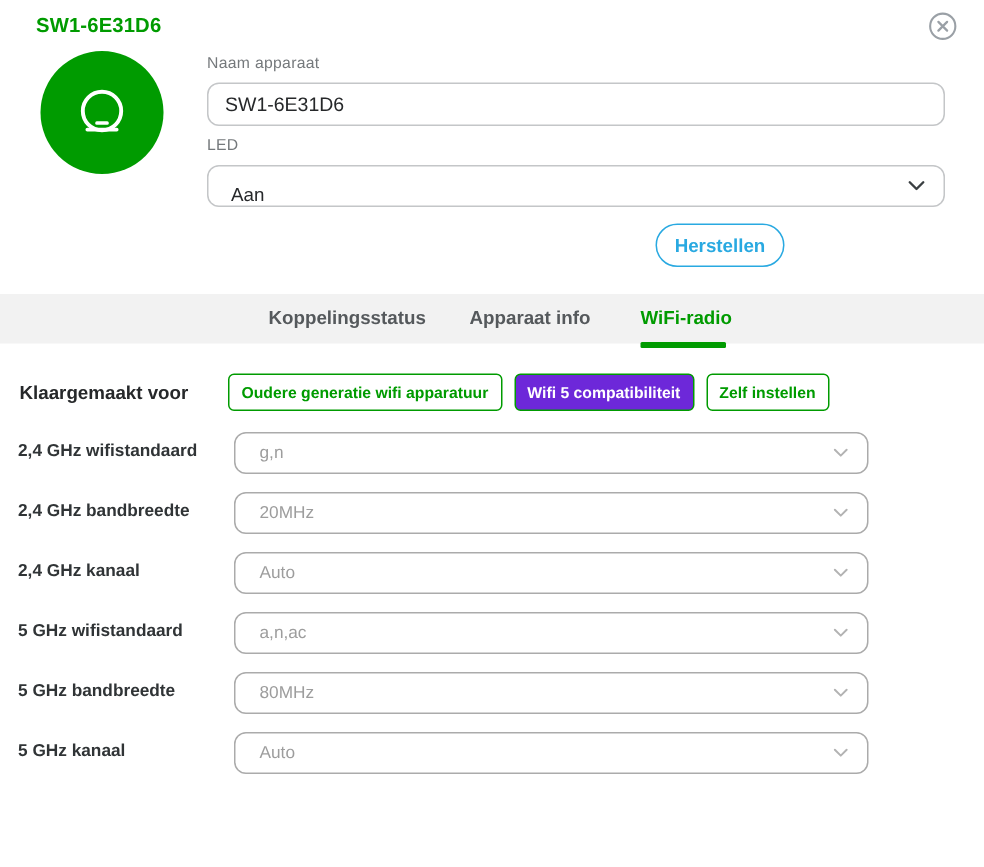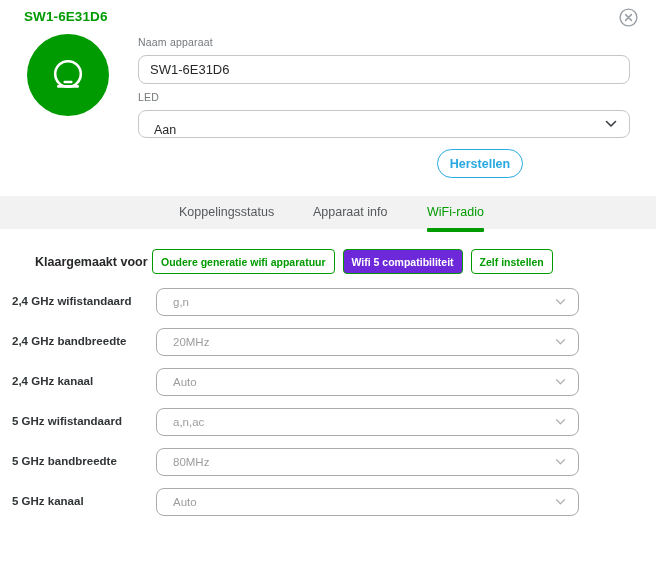--- a/index.html
+++ b/index.html
@@ -23,28 +23,28 @@
   .select-box .sel-text { padding-left: 15px; font-size: 12.5px; color: #26282a; }
   .chev { position: absolute; right: 12px; top: 50%; transform: translateY(-50%); display: flex; }
 
   
   .btn { position: absolute; top: 149px; height: 29px; border-radius: 15px; font-family: "Liberation Sans", sans-serif; font-size: 12.5px; font-weight: 700; cursor: pointer; display: flex; align-items: center; justify-content: center; }
   .btn-outline { left: 437px; width: 86px; background: #fff; border: 1.5px solid #29a9e1; color: #29a9e1; }
   .btn-solid   { left: 538px; width: 93px; background: #29a9e1; border: 1.5px solid #29a9e1; color: #fff; }
 
   
   .tabbar { position: absolute; left: 0; top: 196px; width: 656px; height: 33px; background: #f2f2f2; }
-  .tab { position: absolute; top: 0; height: 33px; line-height: 33px; font-size: 12.5px; font-weight: 400; color: #55595c; cursor: pointer; white-space: nowrap; }
+  .tab { position: absolute; top: 0; height: 33px; line-height: 33px; font-size: 12.5px; font-weight: 700; color: #55595c; cursor: pointer; white-space: nowrap; }
   .tab-0 { left: 179px; }
   .tab-1 { left: 313px; }
   .tab-2 { left: 427px; color: #009b00; }
   .tab-underline { position: absolute; left: 427px; top: 228px; width: 57px; height: 3.5px; background: #009b00; border-radius: 1px; }
 
   
-  .presets-label { position: absolute; left: 13px; top: 255px; font-size: 12.5px; font-weight: 600; color: #26282a; margin-left: 22px; }
+  .presets-label { position: absolute; left: 13px; top: 255px; font-size: 12.5px; font-weight: 600; color: #26282a; }
   .chips { position: absolute; left: 152px; top: 249px; display: flex; gap: 8px; }
   .chip { height: 25px; padding: 0 8px; display: flex; align-items: center; justify-content: center; border-radius: 4px; font-size: 10.5px; font-weight: 700; white-space: nowrap; cursor: pointer; border: 1.5px solid #009b00; background: #fff; color: #009b00; }
   .chip.selected { background: #6d28d9; color: #fff; }
 
   
   .row-label { position: absolute; left: 12px; font-size: 11.5px; font-weight: 600; color: #303436; white-space: nowrap; }
   .dropdown { position: absolute; left: 156px; width: 423px; height: 28px; border: 1px solid #ababab; border-radius: 8px; background: #fff; display: flex; align-items: center; cursor: pointer; }
   .dropdown .dd-text { padding-left: 16px; font-size: 11.5px; color: #9d9d9d; }
 </style>
 </head>

